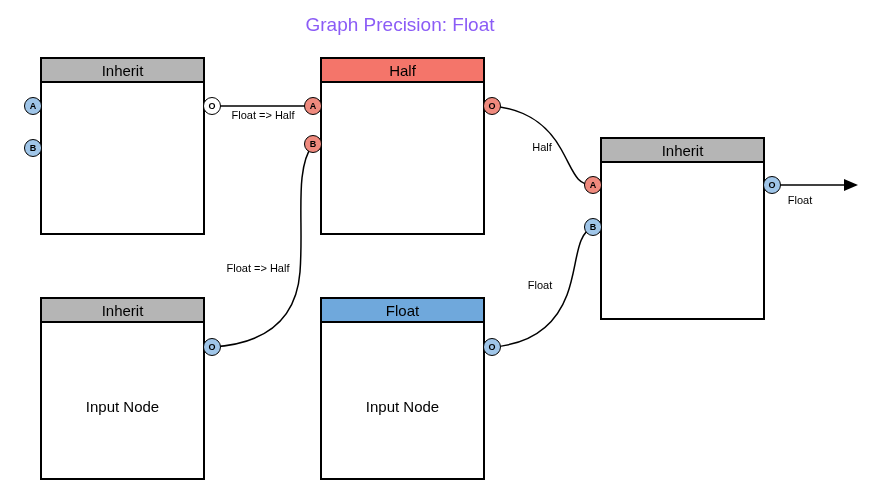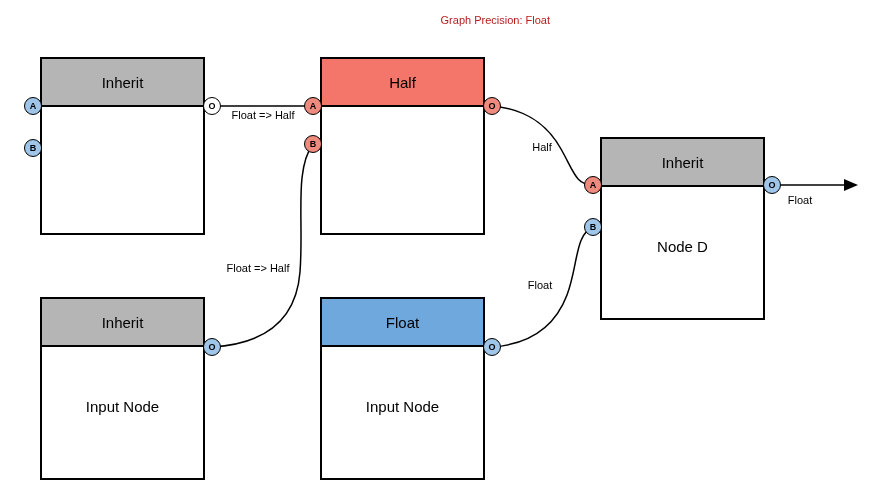--- a/index.html
+++ b/index.html
@@ -10,42 +10,42 @@
     position: relative;
     width: 881px;
     height: 504px;
     background: #ffffff;
     overflow: hidden;
   }
 
   .title {
     position: absolute;
     left: 250px; top: 14px; width: 300px;
-    text-align: right;
-    font-size: 11px;
-    color: #b91c1c;
+    text-align: center;
+    font-size: 19px;
+    color: #8b5cf6;
   }
 
   .wires {
     position: absolute;
     left: 0; top: 0;
   }
   .wires path.wire {
     fill: none;
     stroke: #000;
     stroke-width: 1.5;
   }
 
   .node {
     position: absolute;
     background: #ffffff;
     border: 2px solid #000;
   }
   .node-header {
-    height: 48px;
+    height: 24px;
     border-bottom: 2px solid #000;
     display: flex;
     align-items: center;
     justify-content: center;
     font-size: 15px;
   }
   .node-body {
     position: absolute;
     left: 0; right: 0; top: 36px; bottom: 0;
     display: flex;
@@ -98,21 +98,20 @@
   <div class="node" style="left:40px; top:57px; width:165px; height:178px;">
     <div class="node-header" style="background-color: rgb(181, 181, 181);">Inherit</div>
   </div>
 
   <div class="node" style="left:320px; top:57px; width:165px; height:178px;">
     <div class="node-header" style="background-color: rgb(244, 117, 106);">Half</div>
   </div>
 
   <div class="node" style="left:600px; top:137px; width:165px; height:183px;">
     <div class="node-header" style="background-color: rgb(181, 181, 181);">Inherit</div>
-    <div class="node-body">Node D</div>
   </div>
 
   <div class="node" style="left:40px; top:297px; width:165px; height:183px;">
     <div class="node-header" style="background-color: rgb(181, 181, 181);">Inherit</div>
     <div class="node-body">Input Node</div>
   </div>
 
   <div class="node" style="left:320px; top:297px; width:165px; height:183px;">
     <div class="node-header" style="background-color: rgb(111, 168, 220);">Float</div>
     <div class="node-body">Input Node</div>

